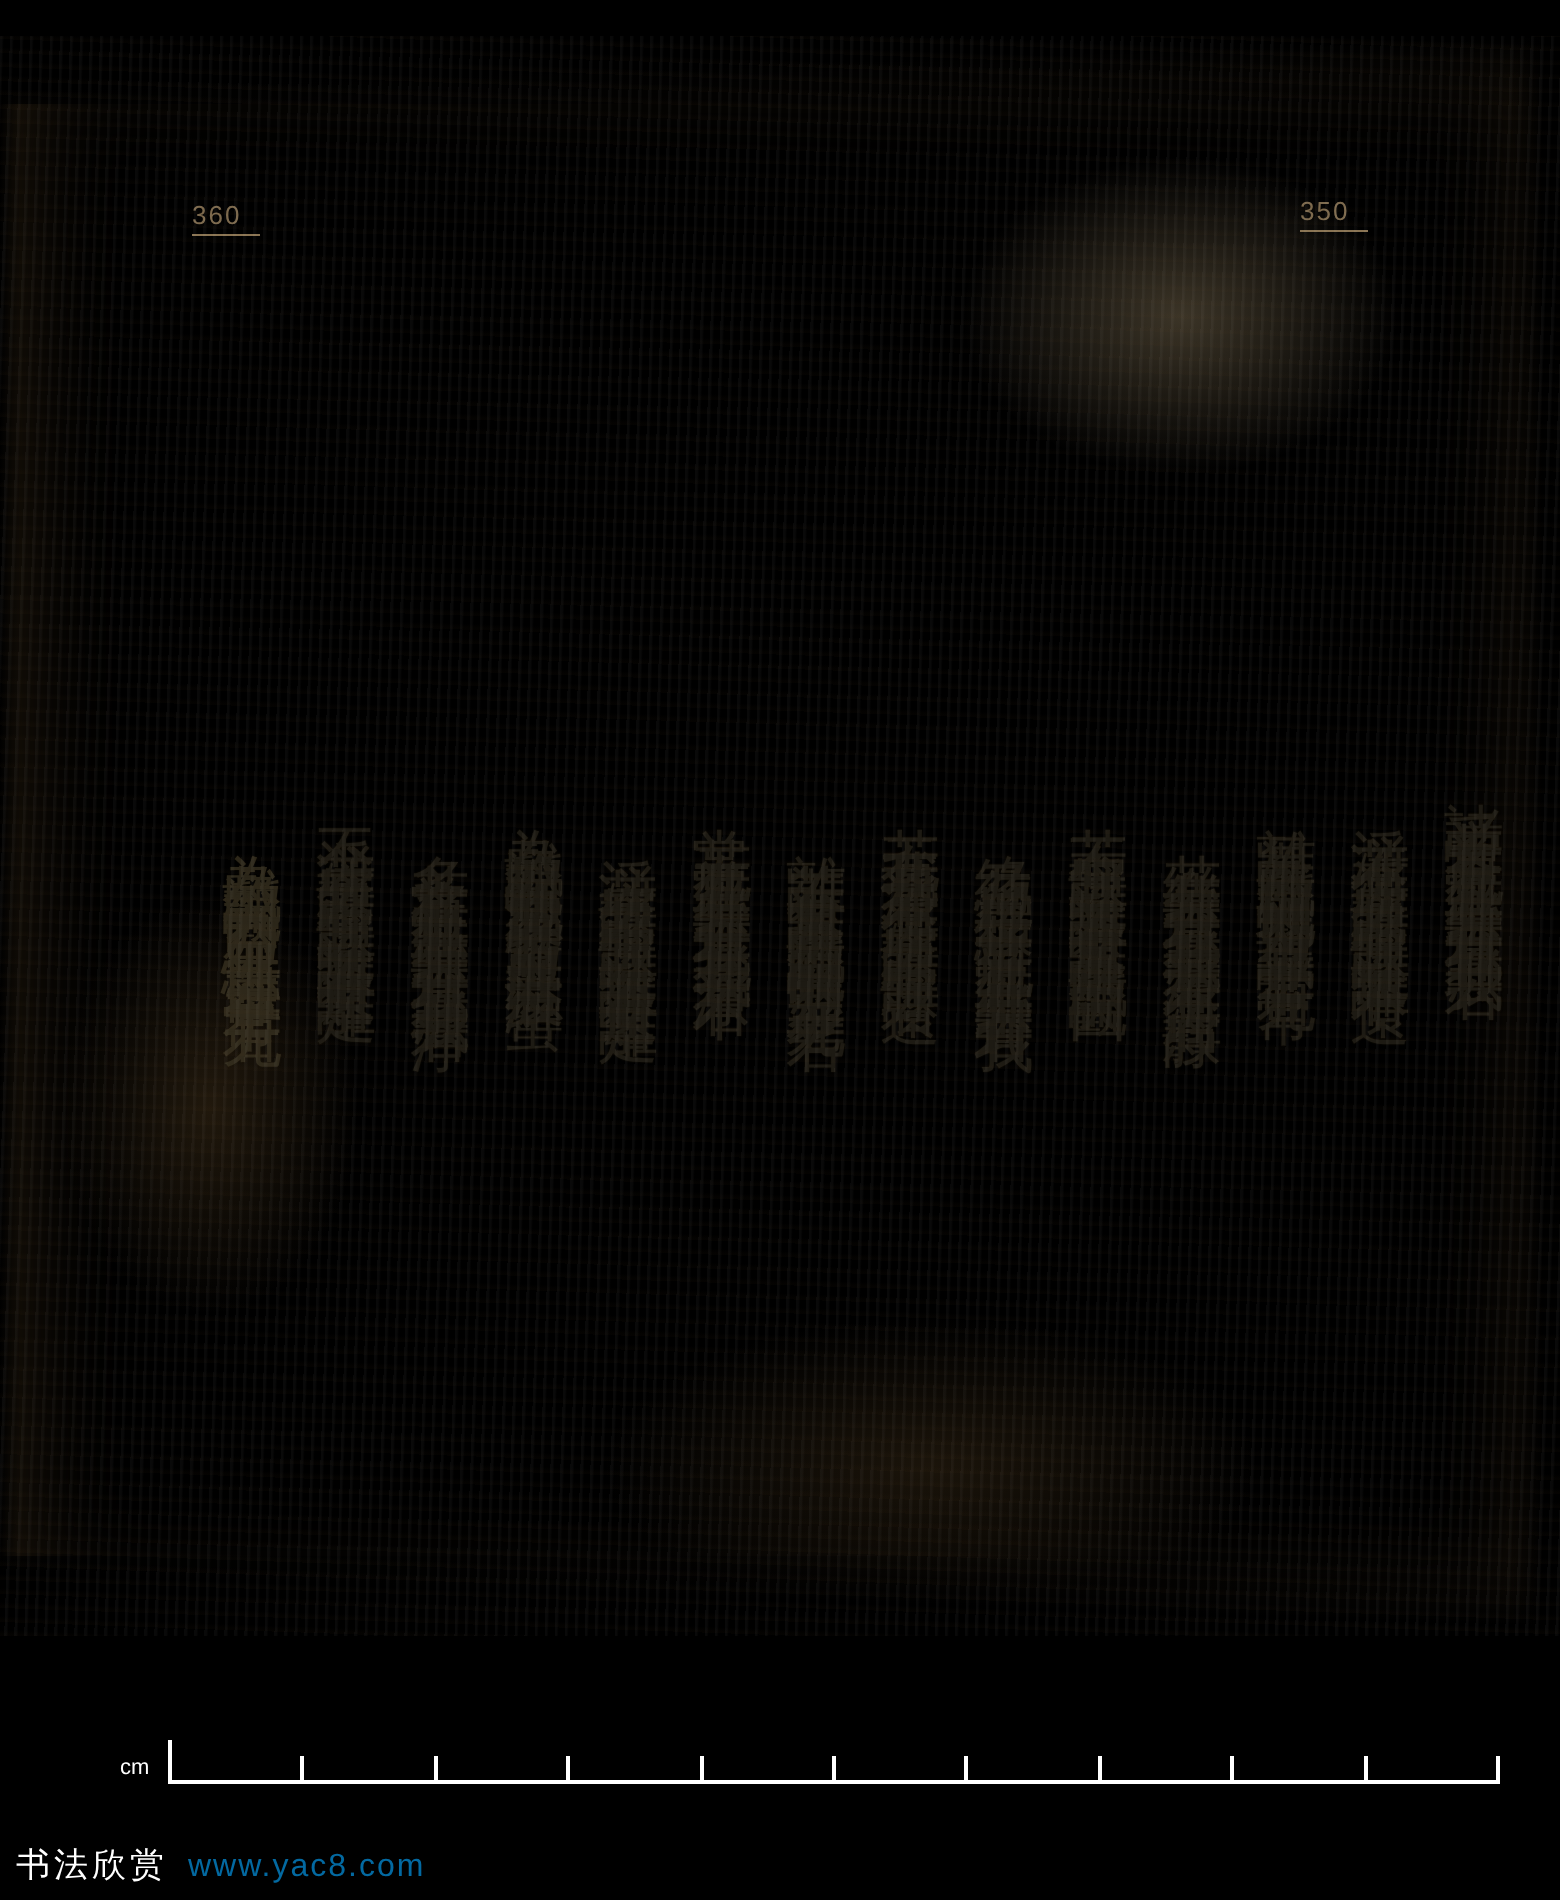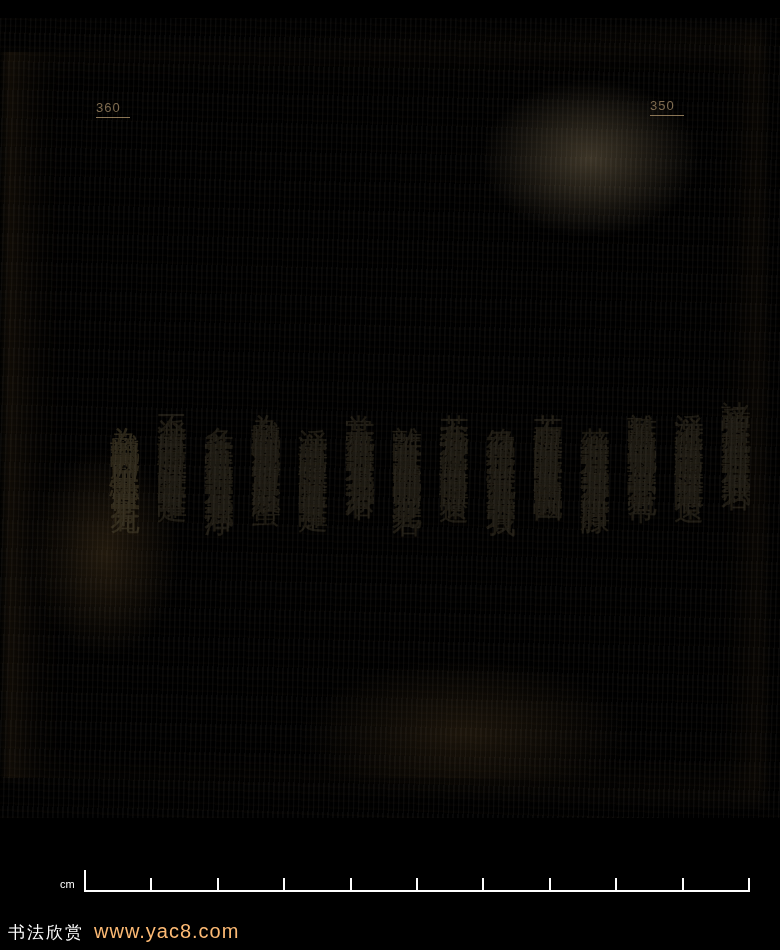--- a/index.html
+++ b/index.html
@@ -156,23 +156,23 @@
     gap: 10px;
     justify-content: flex-end;
   }
   .footer .cn {
     color: #ffffff;
     font-family: "DejaVu Serif", serif;
     font-size: 17px;
     letter-spacing: 2px;
   }
   .footer .url {
-    color: #fdba74;
+    color: #0369a1;
     font-family: "Liberation Sans", sans-serif;
-    font-size: 20px;
+    font-size: 16px;
     letter-spacing: 1px;
   }
 </style>
 </head>
 <body>
 
 <div class="photo-frame">
 
   <div class="manuscript">
     <div class="stain" style="left:30px; top:430px; width:150px; height:210px; background:radial-gradient(ellipse, rgba(150,112,58,0.22) 0%, rgba(0,0,0,0) 70%);"></div>

